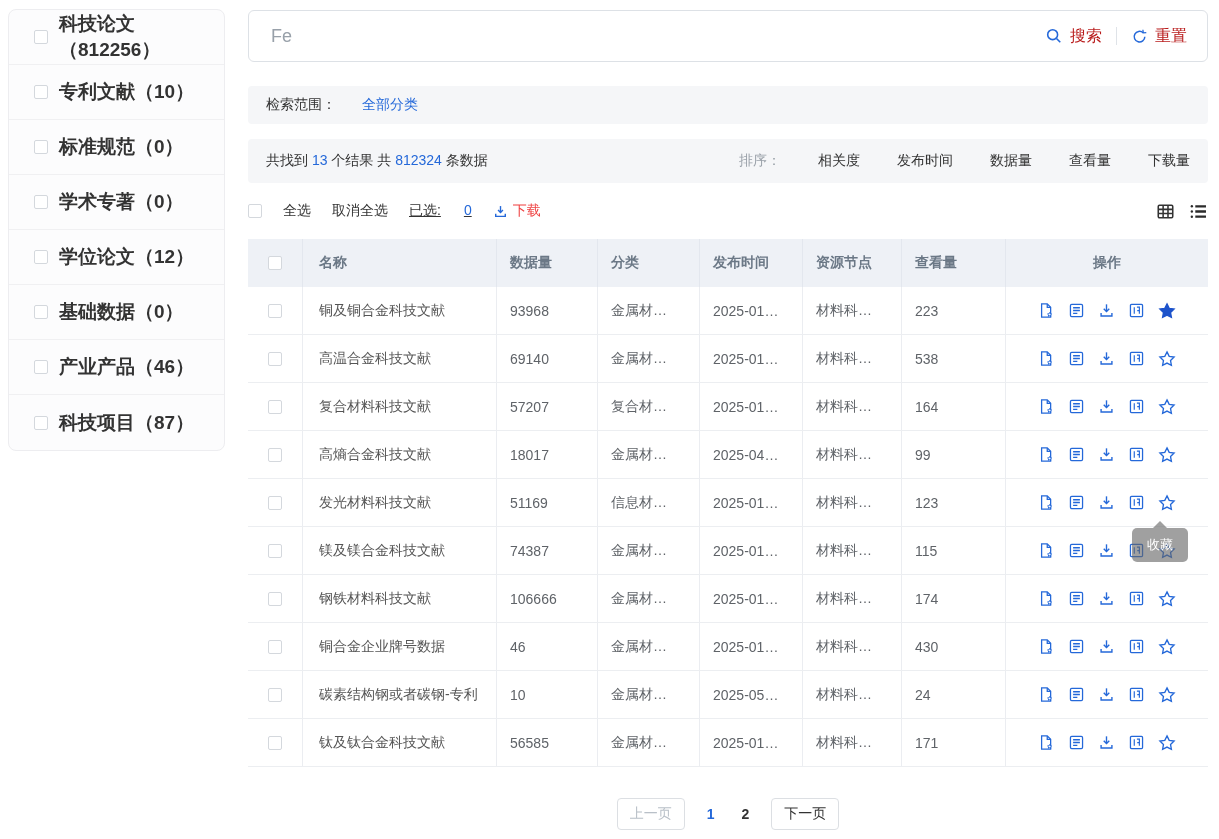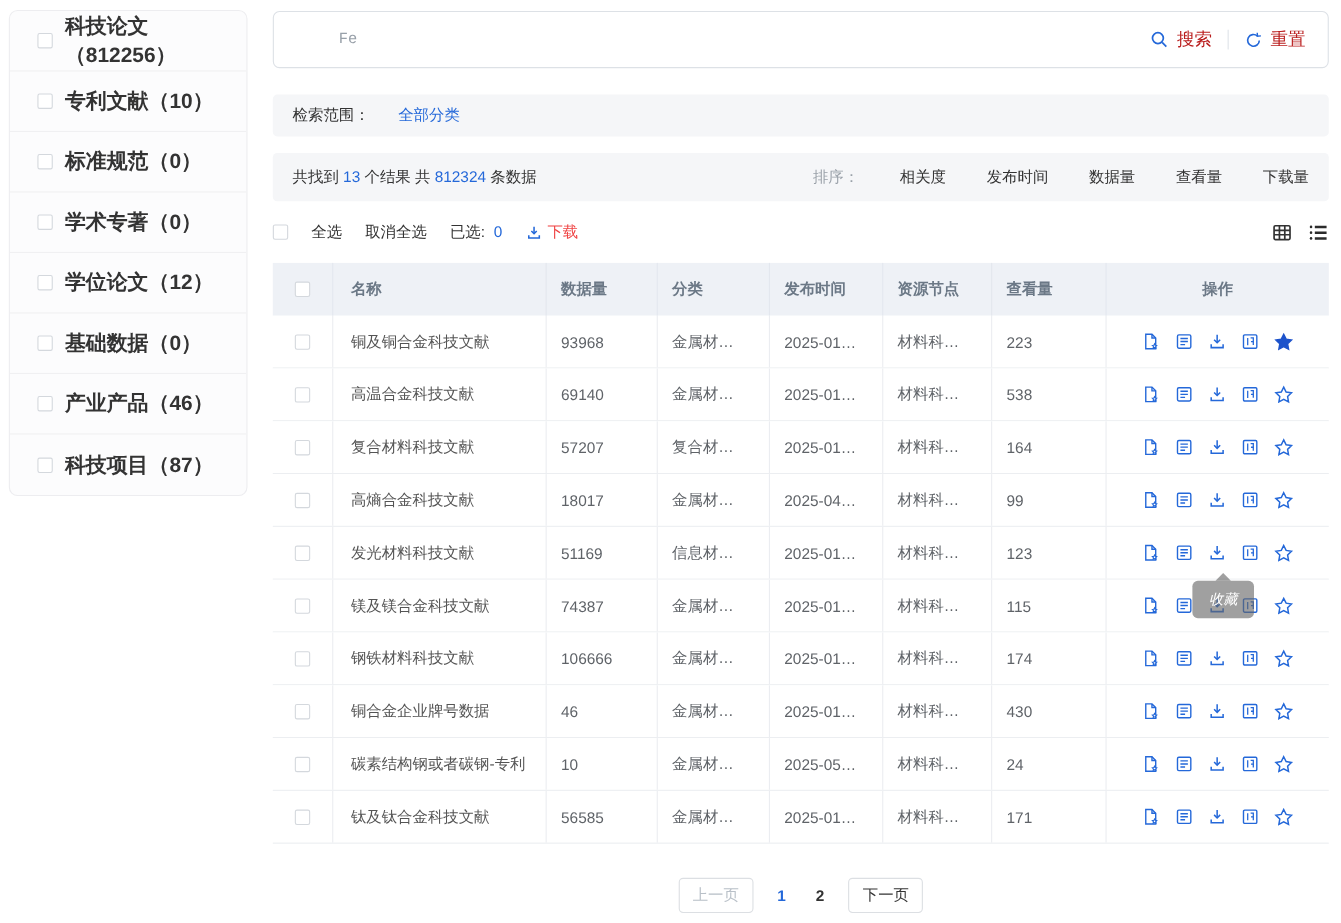--- a/index.html
+++ b/index.html
@@ -30,22 +30,22 @@
   }
 
   
   .main { width:960px; margin:10px 0 0 23px; }
 
   .search-box {
     height:52px; border:1px solid #dde1e6; border-radius:6px;
     display:flex; align-items:center; padding:0 20px; background:#fff;
   }
   .search-box input {
-    flex:1; border:none; outline:none; font-size:14px; color:#98a0a9;
-    font-family:Liberation Mono, monospace; background:transparent;margin-left:37px;
+    flex:1; border:none; outline:none; font-size:18px; color:#98a0a9;
+    font-family:Liberation Sans, sans-serif; background:transparent;
   }
   .search-actions { display:flex; align-items:center; gap:14px; }
   .btn-link {
     display:flex; align-items:center; gap:7px; color:#b91c1c;
     font-size:16px; cursor:pointer; white-space:nowrap;
   }
   .vdiv { width:1px; height:18px; background:#dfe3e8; }
 
   .scope-bar {
     margin-top:24px; height:38px; background:#f5f6f8; border-radius:4px;
@@ -57,21 +57,21 @@
     margin-top:15px; height:44px; background:#f5f6f8; border-radius:4px;
     display:flex; align-items:center; justify-content:space-between; padding:0 18px;
   }
   .blue { color:#2468d9; }
   .sort { display:flex; align-items:center; gap:37px; }
   .sort-label { color:#9aa1a9; }
   .sort-opt { color:#333; cursor:pointer; }
 
   .select-row { margin-top:13px; height:30px; display:flex; align-items:center; gap:21px; }
   .sel-item { cursor:pointer; color:#333; }
-  .sel-count { display:flex; gap:8px; }
+  .sel-count { display:flex; gap:23px;text-decoration:underline; }
   .dl-link { display:flex; align-items:center; gap:5px; color:#ef4444; font-weight:400; cursor:pointer; }
   .view-icons { margin-left:auto; display:flex; align-items:center; gap:14px; }
   .view-icons span { cursor:pointer; display:flex; }
 
   
   .table-wrap { margin-top:13px; position:relative; }
   .thead, .trow {
     display:grid;
     grid-template-columns:55px 194px 101px 102px 103px 99px 104px 1fr;
     height:48px; align-items:stretch;
@@ -86,23 +86,23 @@
   .cell-name { padding-left:16px; color:#555; cursor:pointer; }
   .cell-ops { justify-content:center; gap:13px; padding-left:0; }
   .th-center { justify-content:center; padding-left:0; }
   .op { display:flex; cursor:pointer; }
   .op svg { stroke:#2468d9; }
   .star-icon path { fill:none; stroke:#2468d9; }
   .star-icon.starred path { fill:#1d53cb; stroke:#1d53cb; }
 
   
   .tooltip {
-    position:absolute; left:836px; top:289px; width:56px; height:34px;
+    position:absolute; left:884px; top:289px; width:56px; height:34px;
     background:rgba(102,102,102,0.62); border-radius:5px; z-index:5;
-    color:#fff; font-size:13px; display:flex; align-items:center; justify-content:center;font-style:italic;
+    color:#fff; font-size:13px; display:flex; align-items:center; justify-content:center;
   }
   .tooltip::before {
     content:""; position:absolute; top:-7px; left:50%; transform:translateX(-50%);
     border-left:7px solid transparent; border-right:7px solid transparent;
     border-bottom:7px solid rgba(102,102,102,0.62);
   }
 
   
   .pagination { margin-top:31px; display:flex; align-items:center; justify-content:center; gap:17px; }
   .page-btn {

